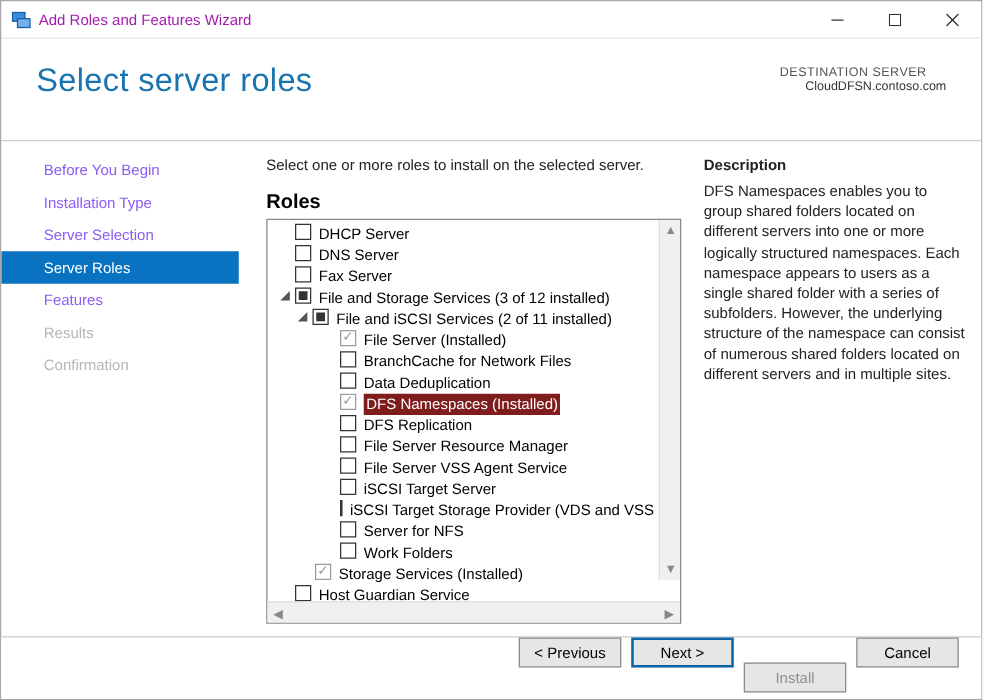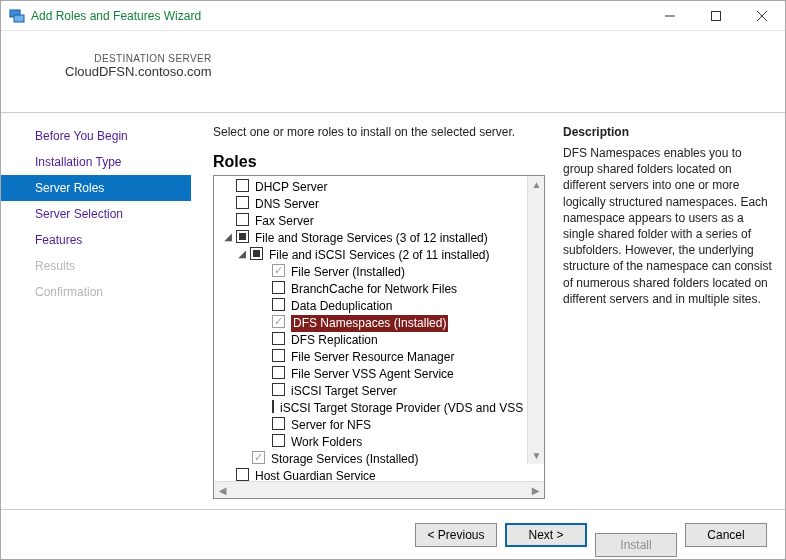--- a/index.html
+++ b/index.html
@@ -22,21 +22,21 @@
     height: 30px;
     display: flex;
     align-items: center;
     padding: 0 0 0 8px;
     border-bottom: 1px solid #e5e5e5;
   }
   .titlebar .app-icon {
     width: 16px; height: 16px; margin-right: 6px;
     display: inline-flex; align-items: center; justify-content: center;
   }
-  .titlebar .title { flex: 1; font-size: 12px; color: #15803d; }
+  .titlebar .title { flex: 1; font-size: 12px; color: #a21caf; }
   .win-controls { display: flex; height: 100%; }
   .win-btn {
     width: 46px; height: 100%;
     display: flex; align-items: center; justify-content: center;
     font-size: 14px; color: #333;
   }
   .win-btn svg { stroke: #333; }
   .header-area {
     padding: 18px 28px 10px 28px;
     display: flex;
@@ -44,36 +44,36 @@
     align-items: flex-start;
     border-bottom: 1px solid #ccc;
     height: 82px;
   }
   .page-title {
     font-size: 26px;
     font-weight: 300;
     color: #1a74b0;
     letter-spacing: 0.3px;
   }
-  .dest-block { text-align: right; font-size: 11px; color: #444; margin-top:4px;}
+  .dest-block { text-align: center; font-size: 11px; color: #444; margin-top:4px;}
   .dest-label { color: #555; font-size: 10px; letter-spacing: 0.4px;}
-  .dest-name  { color: #333; font-size: 13px; margin-left: 36px; }
+  .dest-name  { color: #333; font-size: 10px; margin-left: 36px; }
   .body-area {
     flex: 1;
     display: flex;
     overflow: hidden;
   }
   .sidebar {
     width: 190px;
     padding-top: 10px;
     font-size: 12px;
   }
   .side-item {
     padding: 6px 8px 6px 34px;
-    color: #4c1d95;
+    color: #8b5cf6;
     cursor: default;
   }
   .side-item.active {
     background: #0973c2;
     color: #fff;
   }
   .side-item.disabled { color: #b6b6b6; }
   .main-panel {
     flex: 1;
     padding: 12px 10px 10px 22px;
@@ -151,21 +151,20 @@
     margin-left: 18px;
     font-size: 12px;
     color: #222;
   }
   .desc-title { font-weight: bold; margin-bottom: 6px;}
   .desc-text { line-height: 1.35; }
   .footer {
     height: 50px;
     border-top: 1px solid #ccc;
     display: flex;
-    align-items: center;
     justify-content: flex-end;
     gap: 8px;
     padding: 0 18px;
     background: #fff;
   }
   .btn {
     min-width: 82px;
     height: 24px;
     border: 1px solid #8a8a8a;
     background: #e6e6e6;
@@ -204,33 +203,34 @@
       <div class="win-btn">
         <svg width="10" height="10">
             <line x1="0" y1="0" x2="10" y2="10" stroke-width="1"></line>
             <line x1="10" y1="0" x2="0" y2="10" stroke-width="1"></line>
           </svg>
       </div>
     </div>
   </div>
 
   <div class="header-area">
+    <div class="page-title">Select server roles</div>
     <div class="dest-block">
       <div class="dest-label">DESTINATION SERVER</div>
       <div class="dest-name">CloudDFSN.contoso.com</div>
     </div>
   </div>
 
   <div class="body-area">
 
     <div class="sidebar">
       <div class="side-item">Before You Begin</div>
       <div class="side-item">Installation Type</div>
+      <div class="side-item">Server Selection</div>
       <div class="side-item active">Server Roles</div>
-      <div class="side-item">Server Selection</div>
       <div class="side-item">Features</div>
       <div class="side-item disabled">Results</div>
       <div class="side-item disabled">Confirmation</div>
     </div>
 
     <div class="main-panel">
       <div class="main-left">
         <div class="instruction">Select one or more roles to install on the selected server.</div>
         <div class="roles-label">Roles</div>
 

